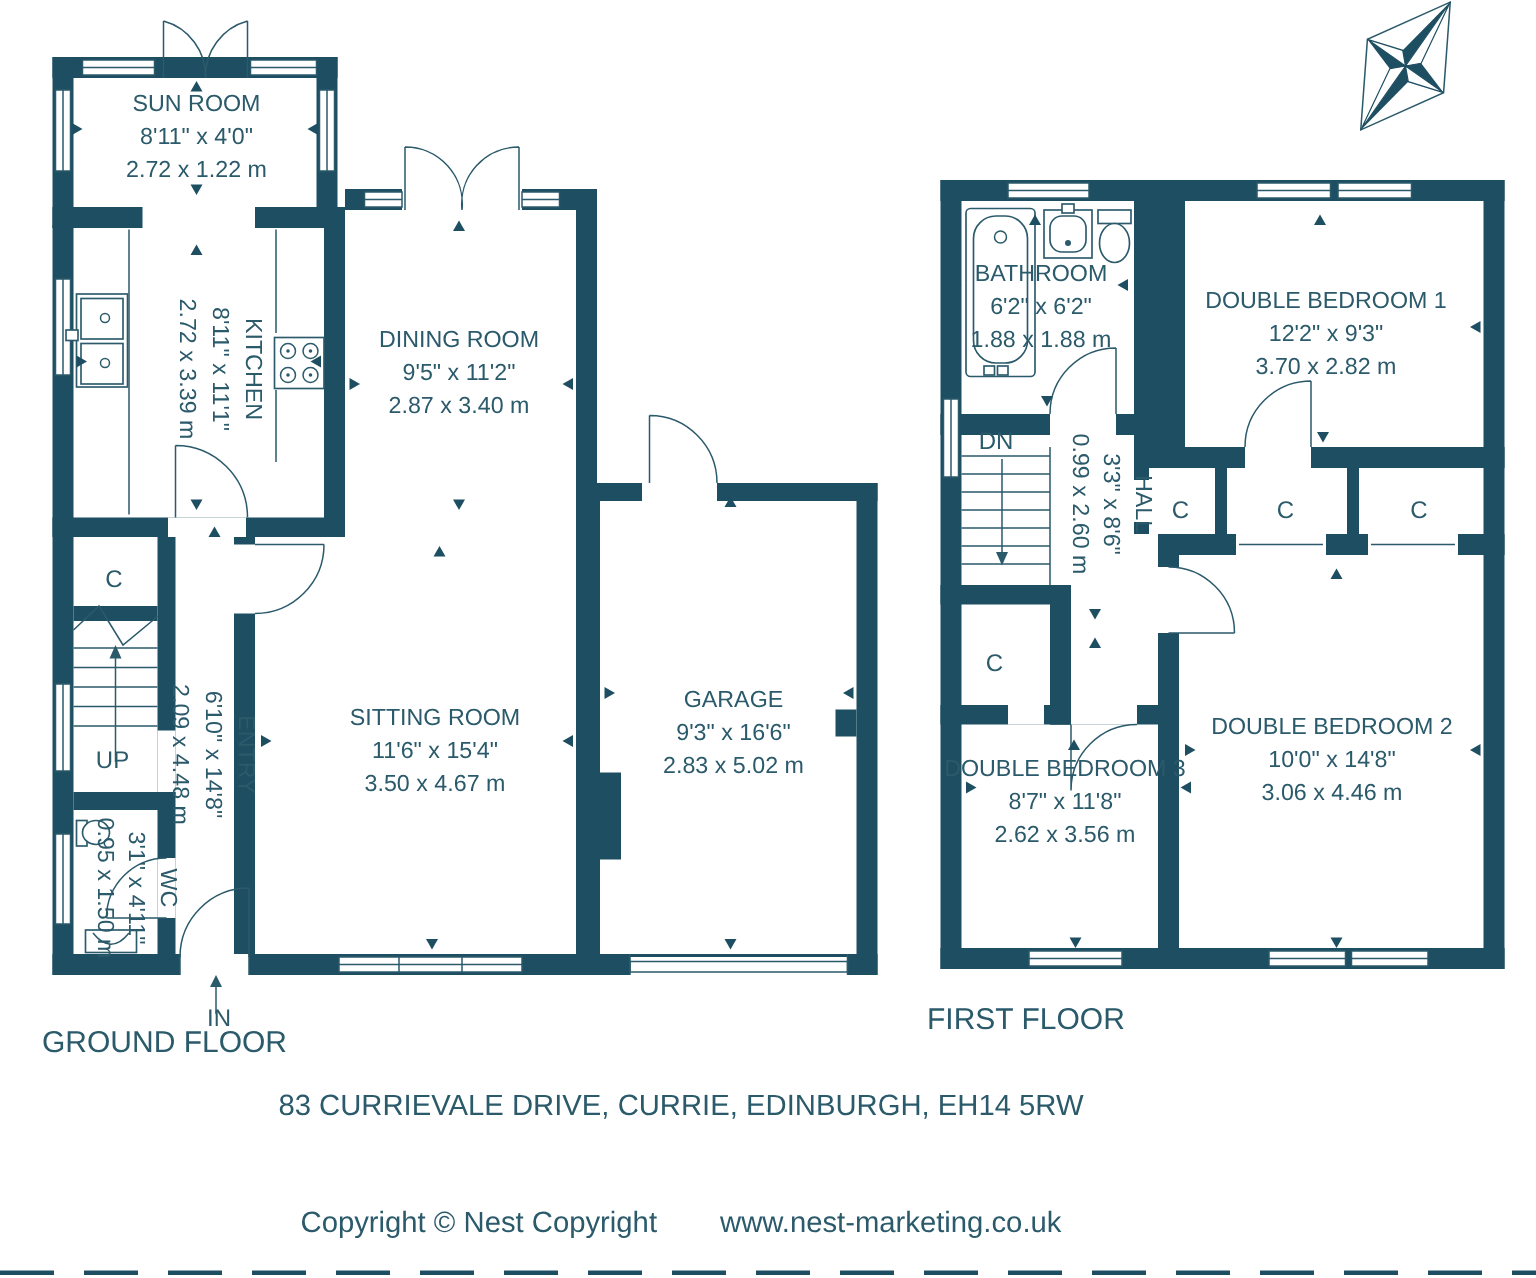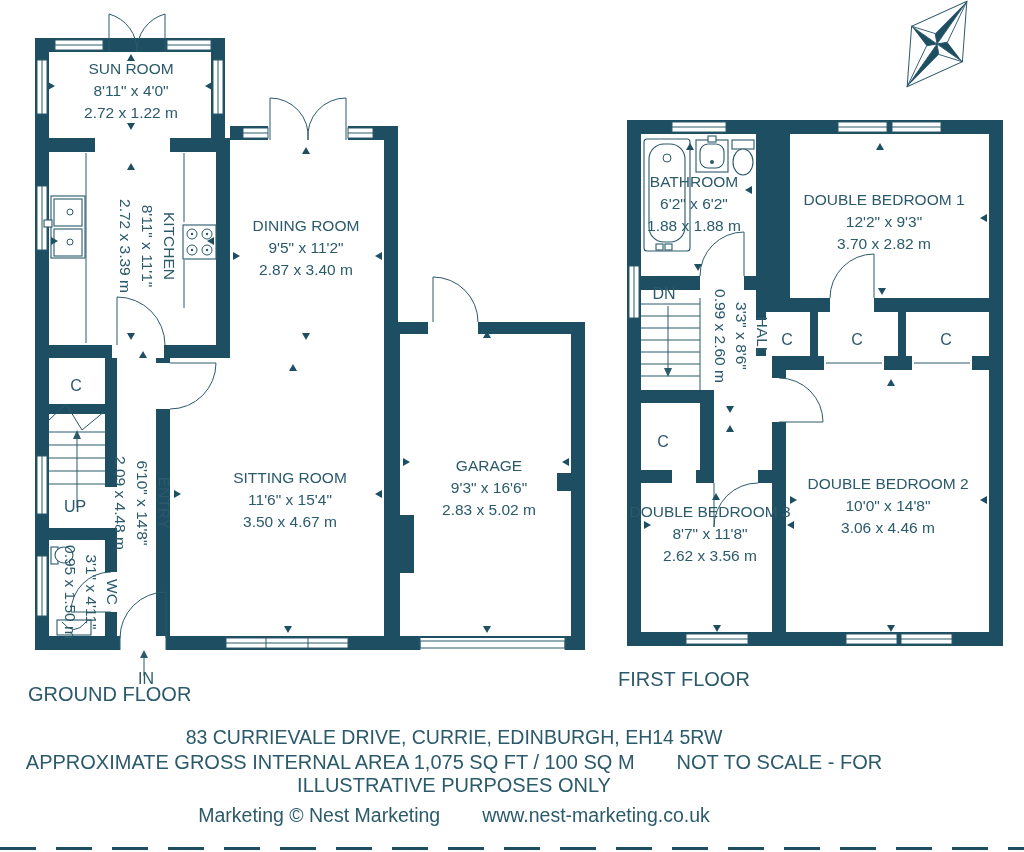--- a/index.html
+++ b/index.html
@@ -378,16 +378,15 @@
     <path class="star-light" d="M0,0 L31,0 L7.5,7.5 Z"></path>
     <path class="star-dark" d="M0,0 L0,52 L7.5,7.5 Z"></path>
     <path class="star-light" d="M0,0 L0,52 L-7.5,7.5 Z"></path>
     <path class="star-dark" d="M0,0 L-31,0 L-7.5,7.5 Z"></path>
     <path class="star-light" d="M0,0 L-31,0 L-7.5,-7.5 Z"></path>
     <text class="sm" transform="translate(0,64) rotate(95)">N</text>
   </g>
 </svg>
 
   <div class="footer-line f1">83 CURRIEVALE DRIVE, CURRIE, EDINBURGH, EH14 5RW</div>
-  <div class="footer-line f2"><span>APPROXIMATE GROSS INTERNAL AREA  1,075 SQ FT / 100 SQ M</span><span class="gap">NOT TO SCALE - FOR ILLUSTRATIVE PURPOSES ONLY</span></div>
-  <div class="footer-line f4"><span>Marketing © Nest Marketing</span><span class="gap">www.nest-marketing.co.uk</span></div>
+  <div class="footer-line f4"><span>Copyright © Nest Copyright</span><span class="gap">www.nest-marketing.co.uk</span></div>
   <div class="bottom-dash"></div>
 </div>
 
 </body></html>

